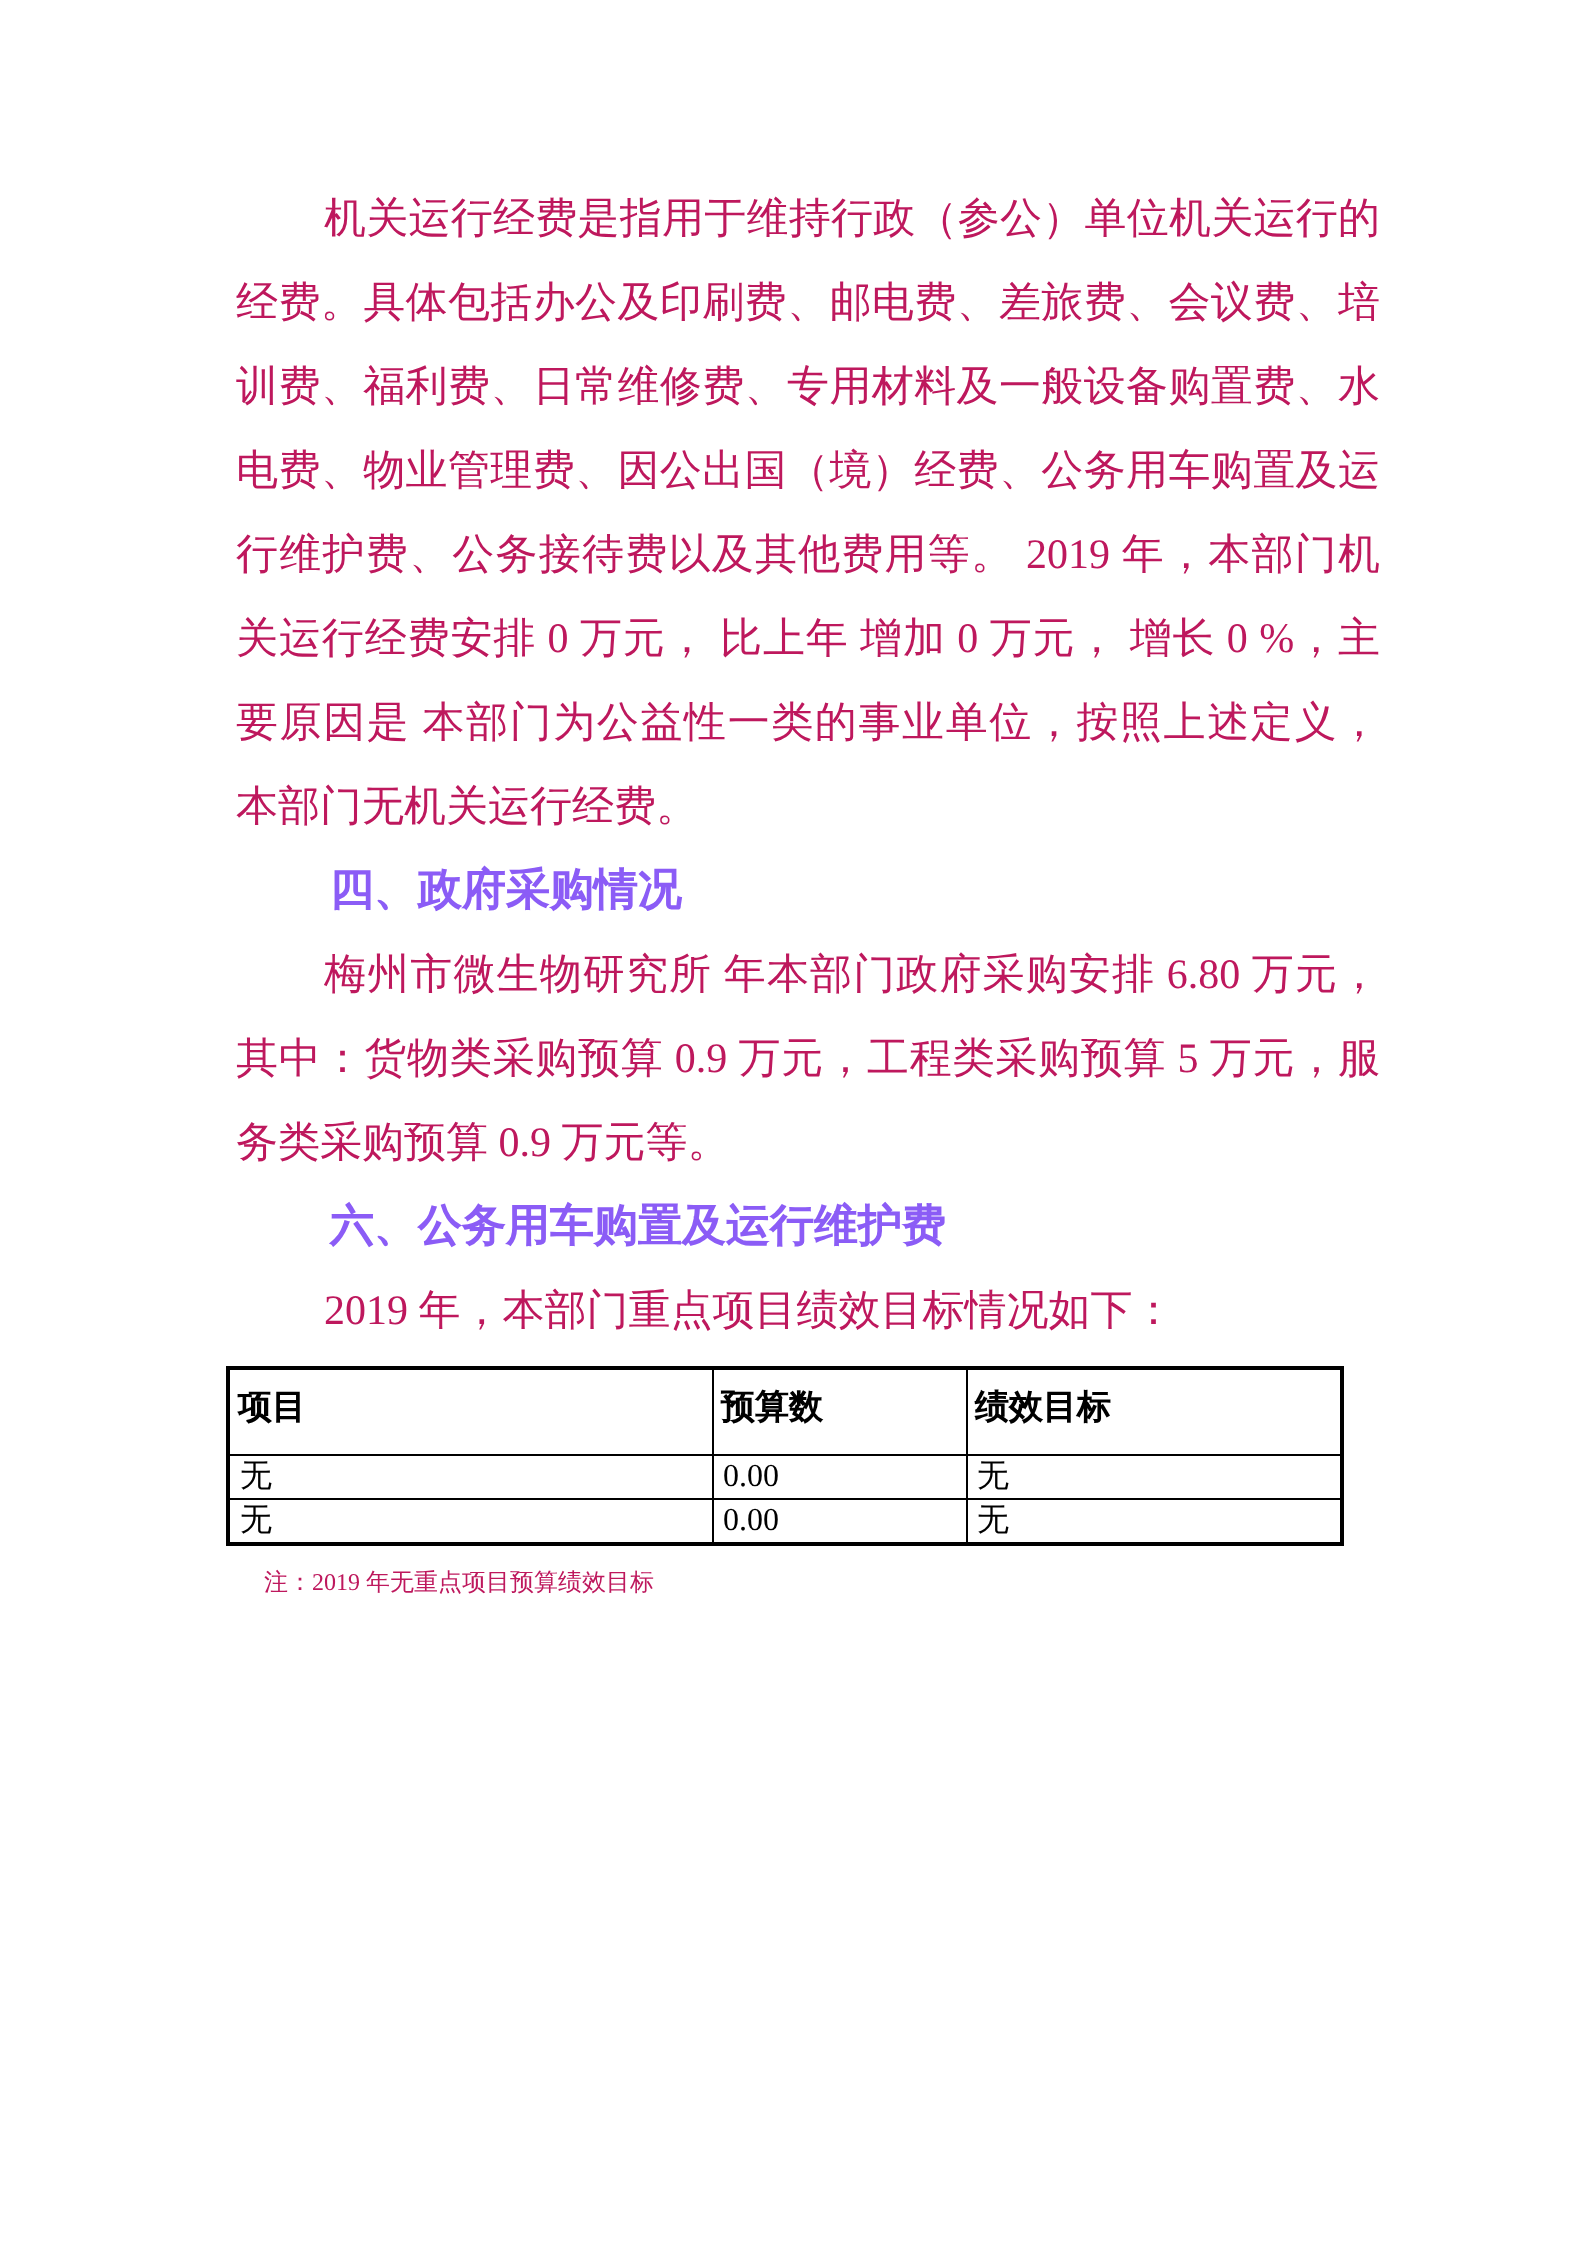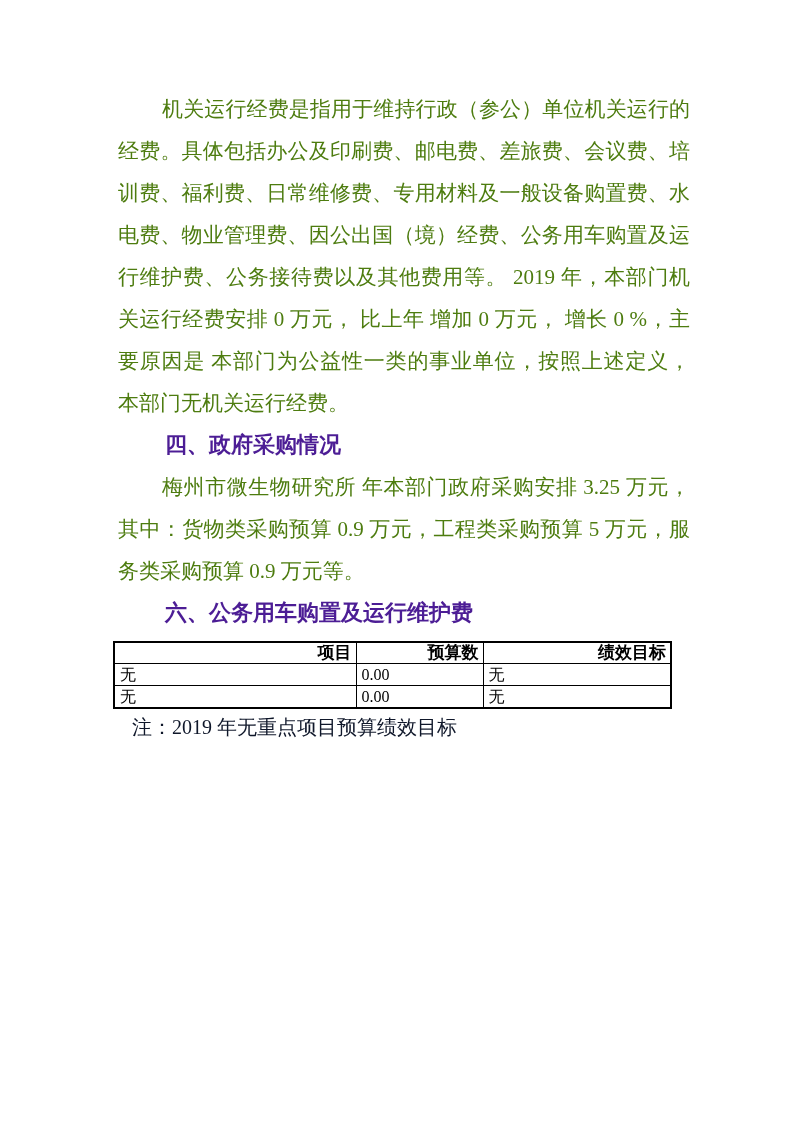--- a/index.html
+++ b/index.html
@@ -23,89 +23,90 @@
   }
   p.body-para {
     margin: 0 0 0 5px;
     width: 572px;
     font-family: "Liberation Serif", "DejaVu Serif", serif;
     font-size: 21px;
     line-height: 42px;
     text-align: justify;
     text-justify: inter-ideograph;
     text-indent: 44px;
-    color: #4d7c0f;
+    color: #be185d;
     word-break: break-all;
   }
   h2.sec-heading {
     margin: 0 0 0 5px;
     width: 572px;
     font-family: "Liberation Sans", "DejaVu Sans", sans-serif;
     font-weight: bold;
     font-size: 22px;
     line-height: 42px;
     text-indent: 47px;
-    color: #4c1d95;
+    color: #8b5cf6;
   }
   table.perf-table {
     margin-top: 7px;
     width: 557px;
     border-collapse: collapse;
     table-layout: fixed;
     border: 2px solid #000000;
   }
   table.perf-table col.c1 { width: 242px; }
   table.perf-table col.c2 { width: 127px; }
   table.perf-table col.c3 { width: 188px; }
   table.perf-table th {
     border: 1px solid #000000;
     height: 20px;
-    padding: 0 4px;
-    font-family: Liberation Serif, serif;
+    padding: 11px 4px;
+    font-family: Liberation Mono, monospace;
     font-weight: bold;
     font-size: 17px;
     line-height: 20px;
-    text-align: right;
+    text-align: left;
     color: #000000;
   }
   table.perf-table td {
     border: 1px solid #000000;
     height: 21px;
     padding: 0 5px;
     font-family: "Liberation Serif", "DejaVu Serif", serif;
     font-size: 16px;
     line-height: 21px;
     text-align: left;
     vertical-align: middle;
     color: #000000;
   }
   p.note {
     margin: 7px 0 0 19px;
     font-family: "Liberation Serif", "DejaVu Serif", serif;
-    font-size: 20px;
+    font-size: 12px;
     line-height: 22px;
-    color: #0f172a;
+    color: #be185d;
   }
 </style>
 </head>
 <body>
 
 <div class="page">
   <div class="content">
 
     <p class="body-para">机关运行经费是指用于维持行政（参公）单位机关运行的经费。具体包括办公及印刷费、邮电费、差旅费、会议费、培训费、福利费、日常维修费、专用材料及一般设备购置费、水电费、物业管理费、因公出国（境）经费、公务用车购置及运行维护费、公务接待费以及其他费用等。 2019 年，本部门机关运行经费安排 0 万元， 比上年 增加 0 万元， 增长 0 %，主要原因是 本部门为公益性一类的事业单位，按照上述定义，本部门无机关运行经费。</p>
 
     <h2 class="sec-heading">四、政府采购情况</h2>
 
-    <p class="body-para">梅州市微生物研究所 年本部门政府采购安排 3.25 万元，其中：货物类采购预算 0.9 万元，工程类采购预算 5 万元，服务类采购预算 0.9 万元等。</p>
+    <p class="body-para">梅州市微生物研究所 年本部门政府采购安排 6.80 万元，其中：货物类采购预算 0.9 万元，工程类采购预算 5 万元，服务类采购预算 0.9 万元等。</p>
 
 
 
     <h2 class="sec-heading">六、公务用车购置及运行维护费</h2>
 
+    <p class="body-para">2019 年，本部门重点项目绩效目标情况如下：</p>
 
     <table class="perf-table">
       <colgroup>
         <col class="c1">
           <col class="c2">
           <col class="c3">
       </colgroup>
       <thead>
         <tr>
           <th>项目</th>

